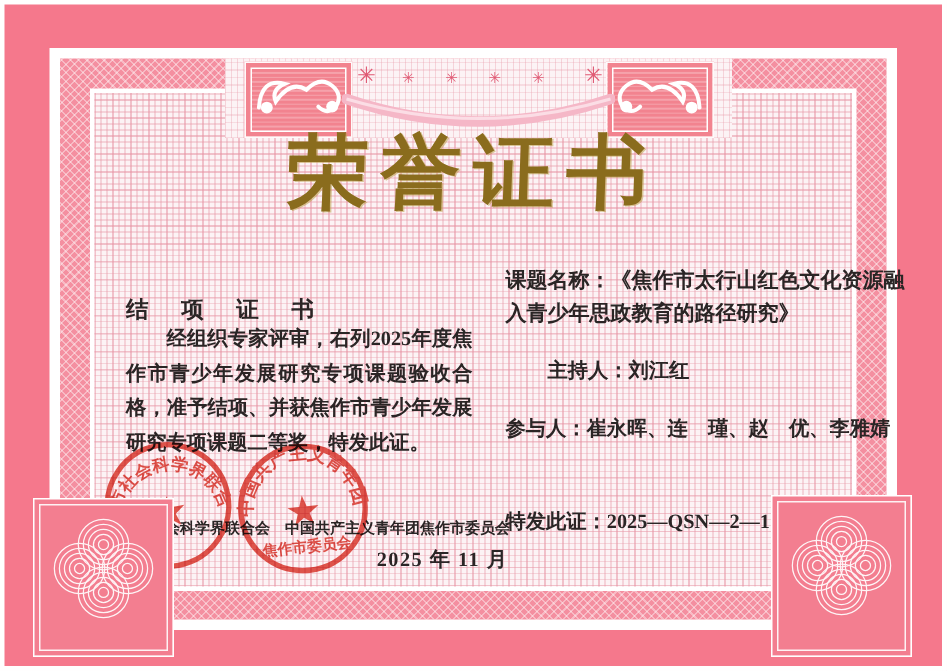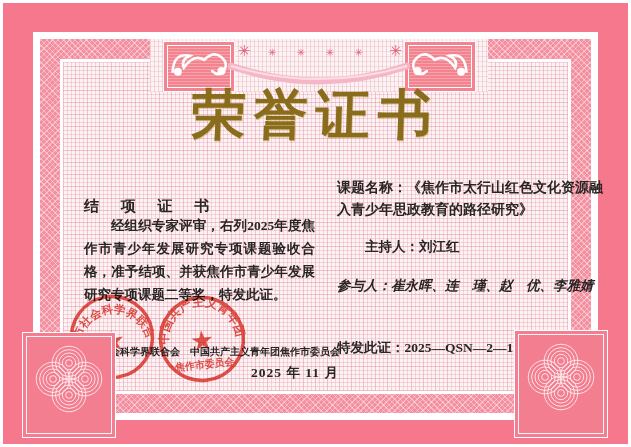--- a/index.html
+++ b/index.html
@@ -48,21 +48,21 @@
   .program{position:absolute;left:84px;width:230px;top:166px;text-align:center;
     font-size:13.5px;font-weight:700;letter-spacing:.5px;}
   .doctype{position:absolute;left:84px;width:230px;top:197px;
     font-size:15px;font-weight:700;letter-spacing:9px;}
   .citation{position:absolute;left:84px;width:231px;top:214px;font-size:13.5px;font-weight:700;
     line-height:23px;text-align:justify;text-indent:2em;}
 
   
   .project{position:absolute;left:337px;width:272px;top:163px;font-size:14px;font-weight:700;line-height:22px;margin-top:14px;}
   .host{position:absolute;left:337px;top:238px;font-size:13.5px;font-weight:700;margin-left:28px;}
-  .participants{position:absolute;left:337px;top:277px;font-size:13.5px;font-weight:700;white-space:nowrap;font-style:italic;}
+  .participants{position:absolute;left:337px;top:277px;font-size:13.5px;font-weight:700;white-space:nowrap;}
   .certno{position:absolute;left:337px;top:339px;font-size:13.5px;font-weight:700;}
 
   
   .issuers{position:absolute;left:70px;width:252px;top:345px;text-align:center;
     font-size:10px;font-weight:700;white-space:nowrap;}
   .issue-date{position:absolute;left:164px;width:175px;top:364px;text-align:right;
     font-size:13.5px;font-weight:700;letter-spacing:1px;}
 
   
   .stamp{position:absolute;opacity:.84;mix-blend-mode:multiply;}

